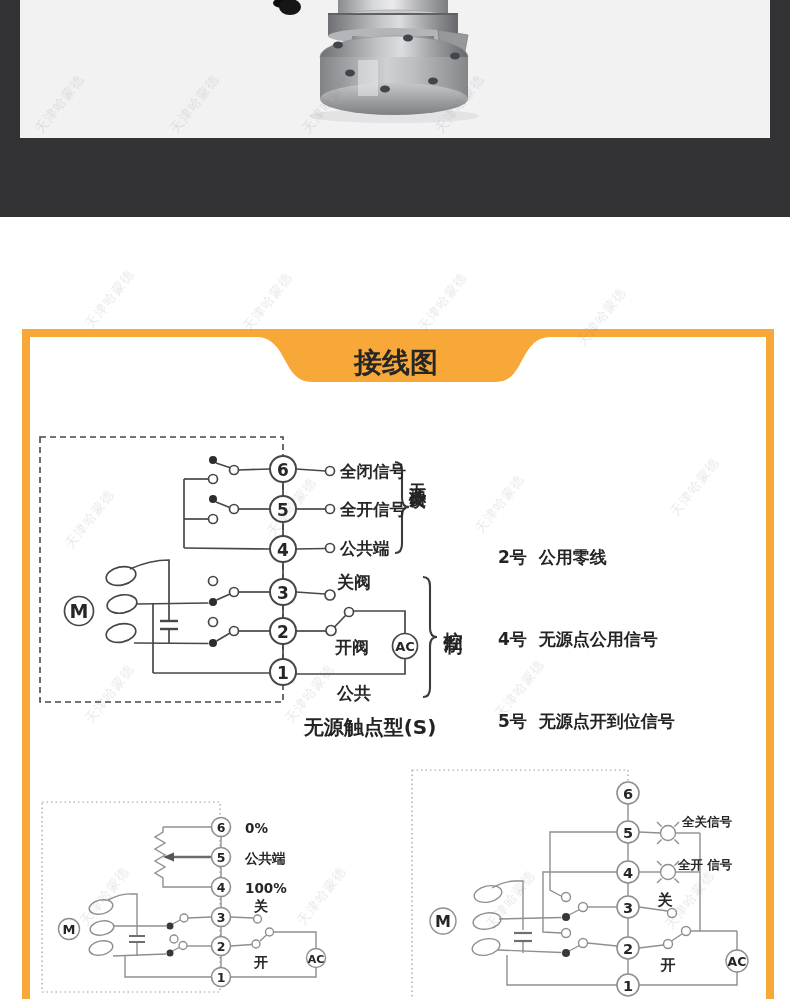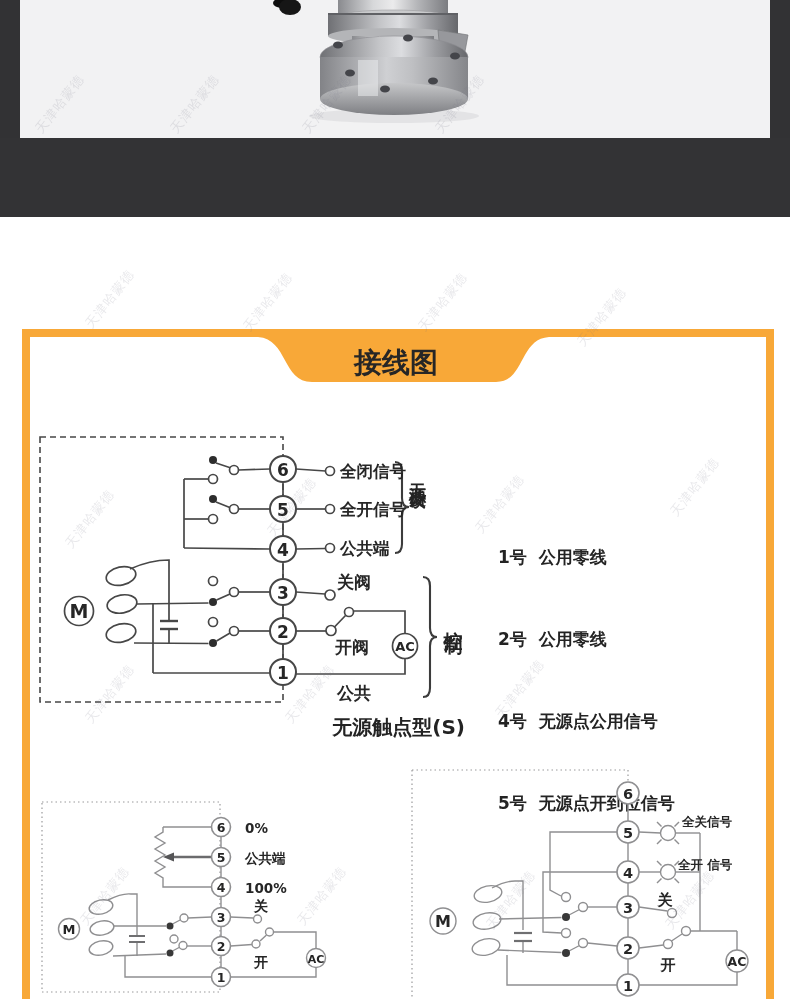--- a/index.html
+++ b/index.html
@@ -10,21 +10,21 @@
   .hero-inner{position:absolute;left:20px;top:0;width:750px;height:138px;background:#f2f2f3;}
   .darkband{position:absolute;left:0;top:138px;width:790px;height:79px;background:#333335;}
   
   .card{position:absolute;left:22px;top:329px;width:752px;height:670px;box-sizing:border-box;
         border:8px solid #F8A838;border-bottom:none;background:#fff;}
   .tab-svg{position:absolute;left:0;top:337px;width:790px;height:48px;}
   
   .d1{position:absolute;left:30px;top:430px;}
   .d2{position:absolute;left:35px;top:795px;}
   .d3{position:absolute;left:405px;top:765px;}
-  .caption{position:absolute;left:275px;top:714px;width:190px;text-align:right;
+  .caption{position:absolute;left:275px;top:714px;width:190px;text-align:center;
            font-size:20px;font-weight:bold;color:#232323;}
   .notes{position:absolute;left:498px;top:489px;font-size:17px;font-weight:bold;
          color:#232323;line-height:27.4px;white-space:pre;}
   .vl{position:absolute;writing-mode:vertical-rl;text-orientation:upright;font-weight:bold;
       color:#232323;letter-spacing:3px;}
   #vl1{left:407px;top:470px;font-size:17px;}
   #vl2{left:441px;top:617px;font-size:19px;}
   
   .wm{position:absolute;color:rgba(120,120,135,0.17);font-size:13px;letter-spacing:1px;
       transform:rotate(-52deg);white-space:nowrap;pointer-events:none;}
@@ -223,21 +223,20 @@
     <text x="335" y="653" font-size="17">开阀</text>
     <text x="337" y="699" font-size="17">公共</text>
   </svg>
 
   <div class="vl" id="vl1">无源反馈</div>
   <div class="vl" id="vl2">控制</div>
 
   <div class="caption">无源触点型(S)</div>
 
   <div class="notes">
-    <div>1号  公用零线</div>
     <div>2号  公用零线</div>
     <div>4号  无源点公用信号</div>
     <div>5号  无源点开到位信号</div>
   </div>
 
   <svg class="d2" width="310" height="204" viewBox="35 795 310 204">
     <rect x="42" y="802" width="178" height="190" class="d2dot"></rect>
     <g class="w2">
       <line x1="221" y1="827" x2="221" y2="977"></line>
       <line x1="211.5" y1="827" x2="163" y2="827"></line>

